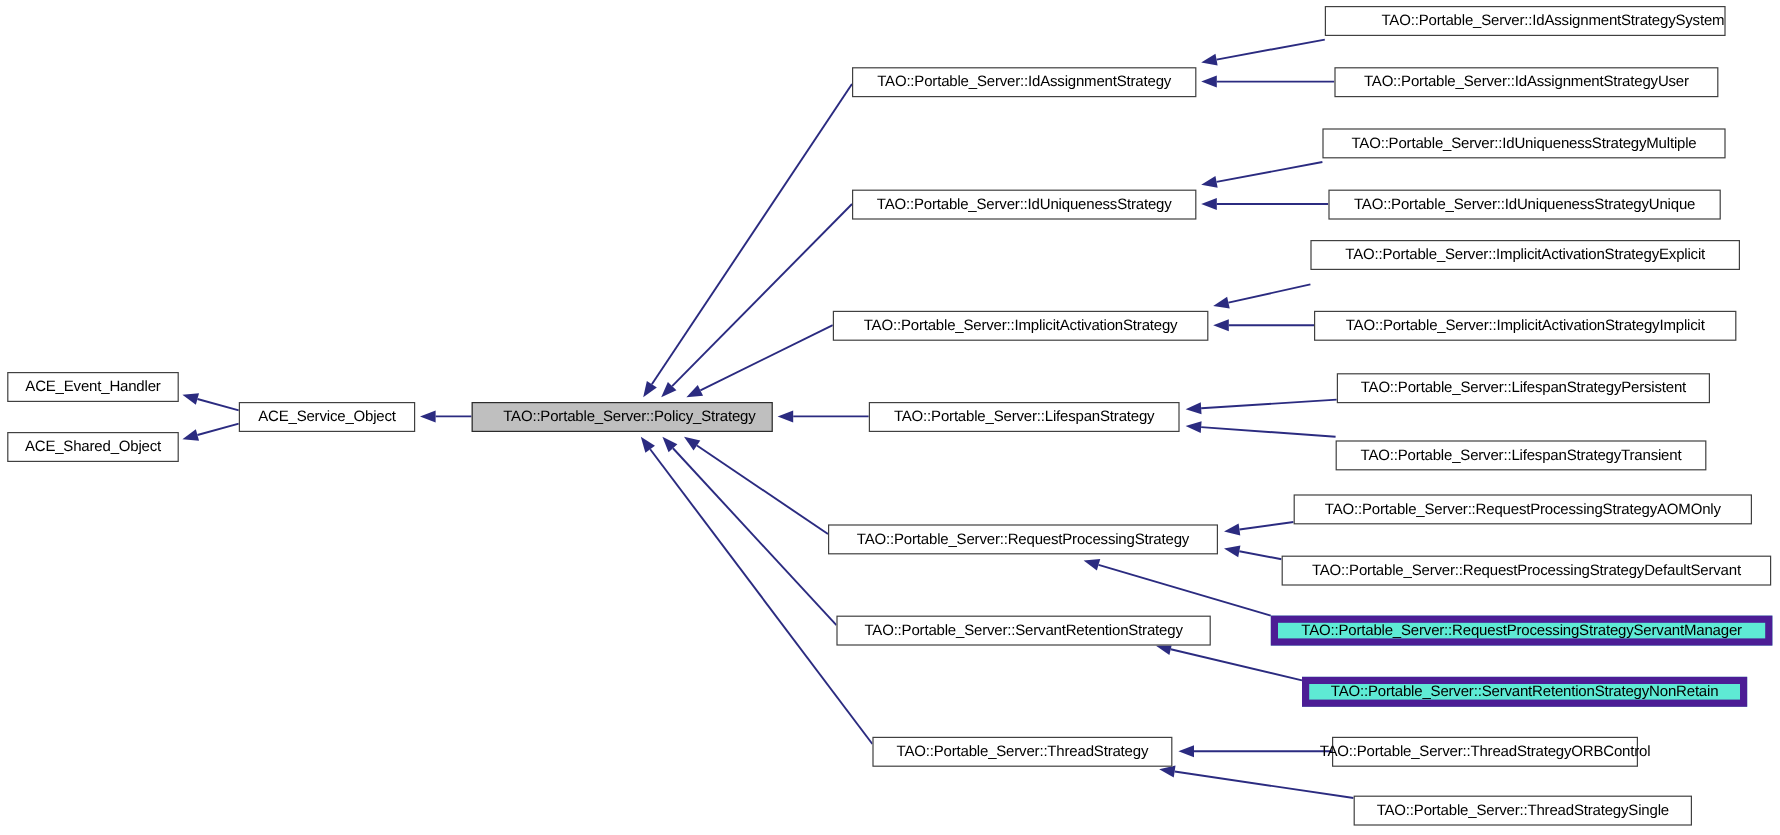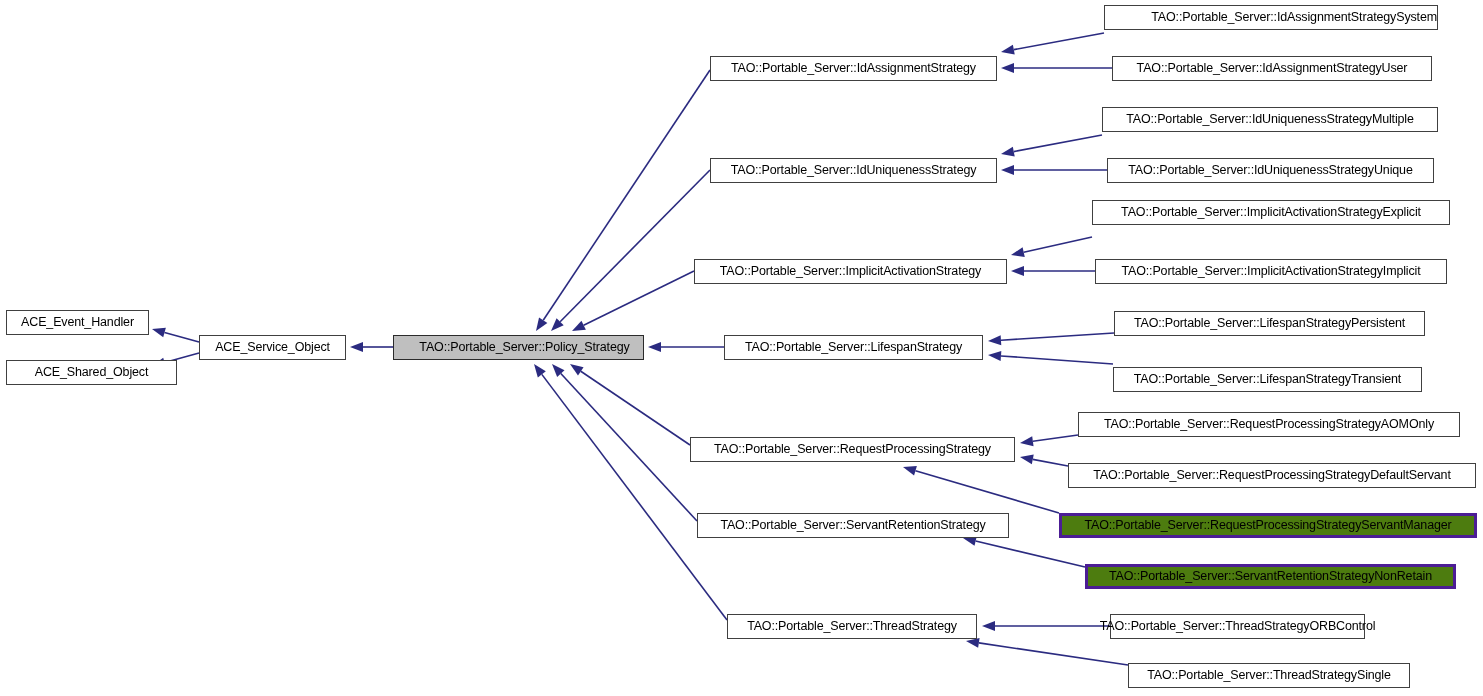--- a/index.html
+++ b/index.html
@@ -44,22 +44,22 @@
     line-height: 1;
     color: #000000;
     white-space: nowrap;
     letter-spacing: -0.15px;
   }
   .node-box.highlight {
     background: #bfbfbf;
     border: 1px solid #2b2b2b;
   }
   .node-box.red-border {
-    border: 3px solid #4c1d95;
-    background: #4d7c0f;
+    border: 6px solid #4c1d95;
+    background: #5eead4;
   }
 </style>
 </head>
 <body>
 
 <div id="diagram-root">
   <svg id="graph-svg" viewBox="0 0 1483 696" xmlns="http://www.w3.org/2000/svg">
     <g id="edges-group">
         <g>
           <line x1="199" y1="342" x2="164.52954456330457" y2="332.46561870899916" stroke="#2b2b80" stroke-width="1.6"></line>
@@ -156,21 +156,21 @@
         <g>
           <line x1="1128" y1="665" x2="978.8596450106003" y2="642.905132594163" stroke="#2b2b80" stroke-width="1.6"></line>
           <polygon points="966,641 979.5923883160476,637.9591152823937 978.1269017051529,647.8511499059323" fill="#2b2b80"></polygon>
         </g>
       </g>
   </svg>
   <div id="nodes-layer">
       <div class="node-box" style="left: 6px; top: 310px; width: 143px; height: 25px;">
         <span class="node-label">ACE_Event_Handler</span>
       </div>
-      <div class="node-box" style="left: 6px; top: 360px; width: 171px; height: 25px;">
+      <div class="node-box" style="left: 6px; top: 360px; width: 143px; height: 25px;">
         <span class="node-label">ACE_Shared_Object</span>
       </div>
       <div class="node-box" style="left: 199px; top: 335px; width: 147px; height: 25px;">
         <span class="node-label">ACE_Service_Object</span>
       </div>
       <div class="node-box highlight" style="left: 393px; top: 335px; width: 251px; height: 25px; padding-left: 12px;">
         <span class="node-label">TAO::Portable_Server::Policy_Strategy</span>
       </div>
       <div class="node-box" style="left: 710px; top: 56px; width: 287px; height: 25px;">
         <span class="node-label">TAO::Portable_Server::IdAssignmentStrategy</span>

